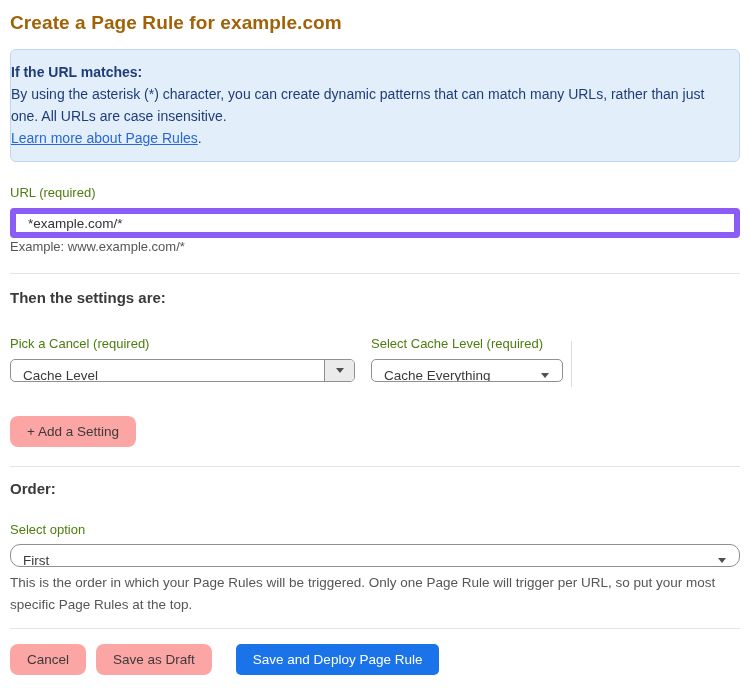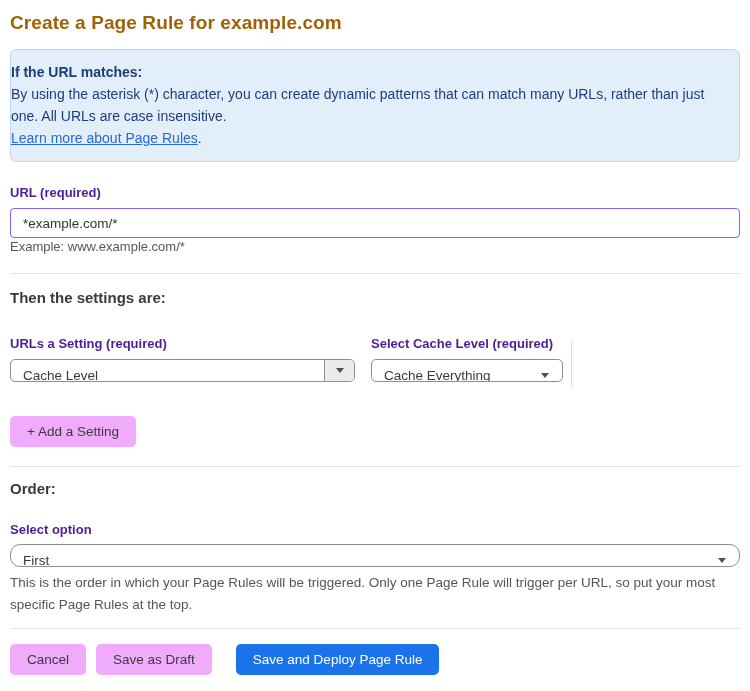--- a/index.html
+++ b/index.html
@@ -24,26 +24,26 @@
     padding: 11px 16px 12px 0;
     color: var(--info-text, #1e3d78);
     font-size: 14px; line-height: 22px;
   }
   .info-box .info-heading { font-weight: bold; font-size: 14px; }
   .info-box a.info-link {
     color: var(--link, #2968d6);
     text-decoration: underline; cursor: pointer;
   }
 
-  .field-label { font-size: 13px; color: #4c1d95; font-weight: bold; }
+  .field-label { font-size: 13px; color: #4d7c0f; }
   .url-label { margin-top: 23px; }
 
   .text-input {
     margin-top: 8px; width: 730px; height: 30px;
-    border: 1px solid #8b5cf6; border-radius: 4px;
+    border: 6px solid #8b5cf6; border-radius: 4px;
     padding: 0 12px; font-size: 13.5px; color: #333;
     font-family: "Liberation Sans", "DejaVu Sans", sans-serif;
     background: #fff; outline: none; display: block;
   }
   .helper-text { margin-top: 1px; font-size: 13px; color: #565656; }
 
   .divider { height: 1px; background: #e4e4e4; border: 0; }
   .divider-1 { margin-top: 19px; }
   .divider-2 { margin-top: 19px; }
   .divider-3 { margin-top: 12px; }
@@ -84,21 +84,21 @@
     border-top: 5px solid #4f4f4f;
   }
   .inline-arrow { position: absolute; right: 13px; top: 13px; }
 
   .btn {
     display: inline-block; border: 0; cursor: pointer;
     border-radius: 5px; height: 31px; line-height: 31px;
     font-size: 13.5px; padding: 0 17px;
     font-family: "Liberation Sans", "DejaVu Sans", sans-serif;
   }
-  .btn-gray { background: #f0abfc; color: #3b3b3b; }
+  .btn-gray { background: #fca5a5; color: #3b3b3b; border-radius: 8px; }
   .btn-primary { background: var(--primary-button, #1a73e8); color: #ffffff; }
 
   .add-setting-btn { margin-top: 34px; }
 
   .order-select-label { margin-top: 25px; }
   .order-select { margin-top: 7px; border-radius: 10px; }
   .order-helper {
     margin-top: 5px; font-size: 13.5px; color: #565656;
     line-height: 22px; max-width: 735px;
   }
@@ -125,21 +125,21 @@
   <div class="field-label url-label">URL (required)</div>
   <input class="text-input" type="text" value="*example.com/*" style="">
   <div class="helper-text">Example: www.example.com/*</div>
 
   <hr class="divider divider-1">
 
   <div class="section-heading settings-heading">Then the settings are:</div>
 
   <div class="settings-row">
     <div class="field col1">
-      <div class="field-label">URLs a Setting (required)</div>
+      <div class="field-label">Pick a Cancel (required)</div>
       <div class="select-box">
         <div class="select-text">Cache Level</div>
         <div class="select-btn">
           <span class="arrow-down"></span>
         </div>
       </div>
     </div>
 
     <div class="field col2">
       <div class="field-label">Select Cache Level (required)</div>

